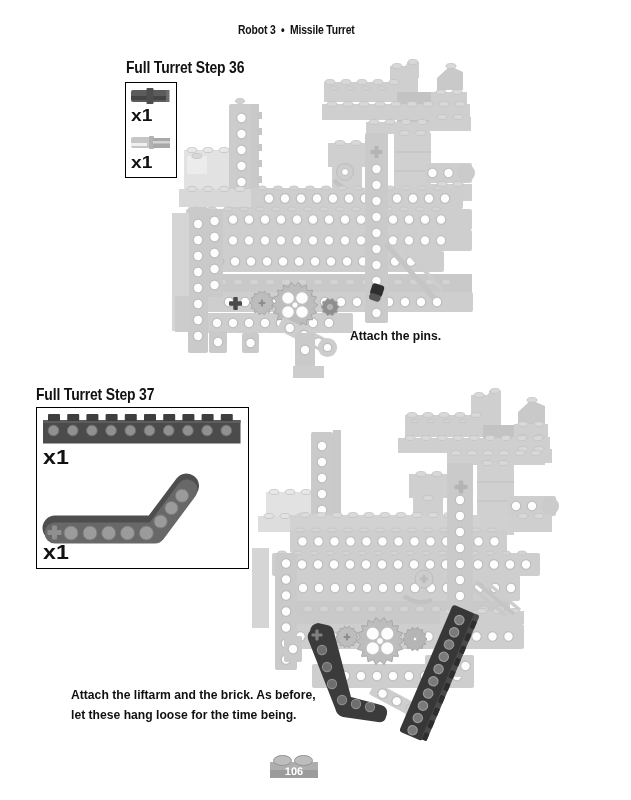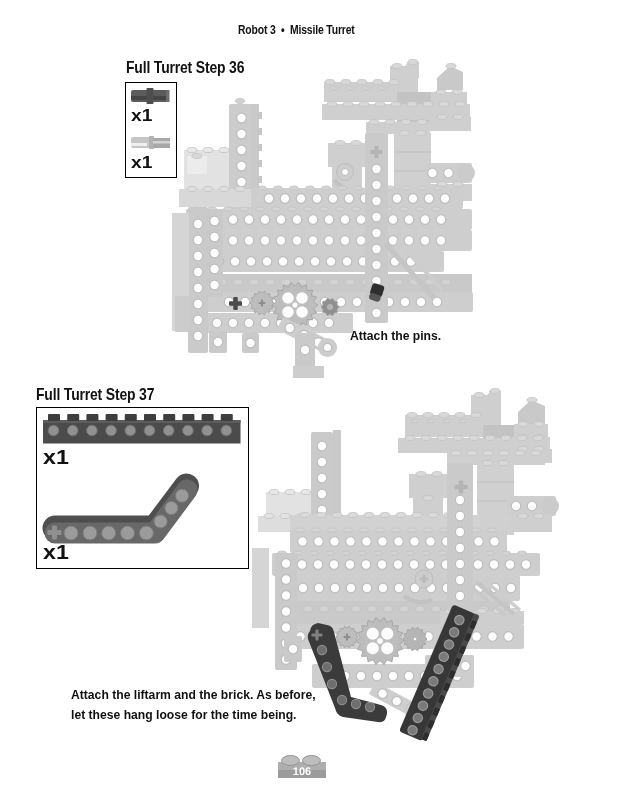--- a/index.html
+++ b/index.html
@@ -925,21 +925,21 @@
       </g>
 </g>
 </svg>
 
 <div class="abs b" style="left:43px; top:446px; font-size:20px; transform:scaleX(1.16); transform-origin:left top;">x1</div>
 
 <div class="abs b" style="left:43px; top:541px; font-size:20px; transform:scaleX(1.16); transform-origin:left top;">x1</div>
 
 <div class="abs b" style="left:71px; top:685px; font-size:13.5px; line-height:20px; transform:scaleX(0.90); transform-origin:left top; white-space:nowrap;">Attach the liftarm and the brick. As before,<br>let these hang loose for the time being.</div>
 
-<div class="abs" style="left:277px; top:753px; width:50px; height:26px;">
+<div class="abs" style="left:269px; top:753px; width:50px; height:26px;">
 <svg width="50" height="26" viewBox="0 0 50 26">
 <rect x="1" y="9" width="48" height="16" fill="#aeaeae"></rect>
 <rect x="1" y="17" width="48" height="8" fill="#9b9b9b"></rect>
 <ellipse cx="13.5" cy="7.5" rx="9" ry="5" fill="#bdbdbd" stroke="#959595"></ellipse>
 <ellipse cx="34.5" cy="7.5" rx="9" ry="5" fill="#bdbdbd" stroke="#959595"></ellipse>
 
 <text x="25" y="22" text-anchor="middle" font-family="Liberation Sans, sans-serif" font-weight="bold" font-size="11" fill="#ffffff" transform="rotate(0.03 25 16)">106</text>
 </svg>
 </div>
 

